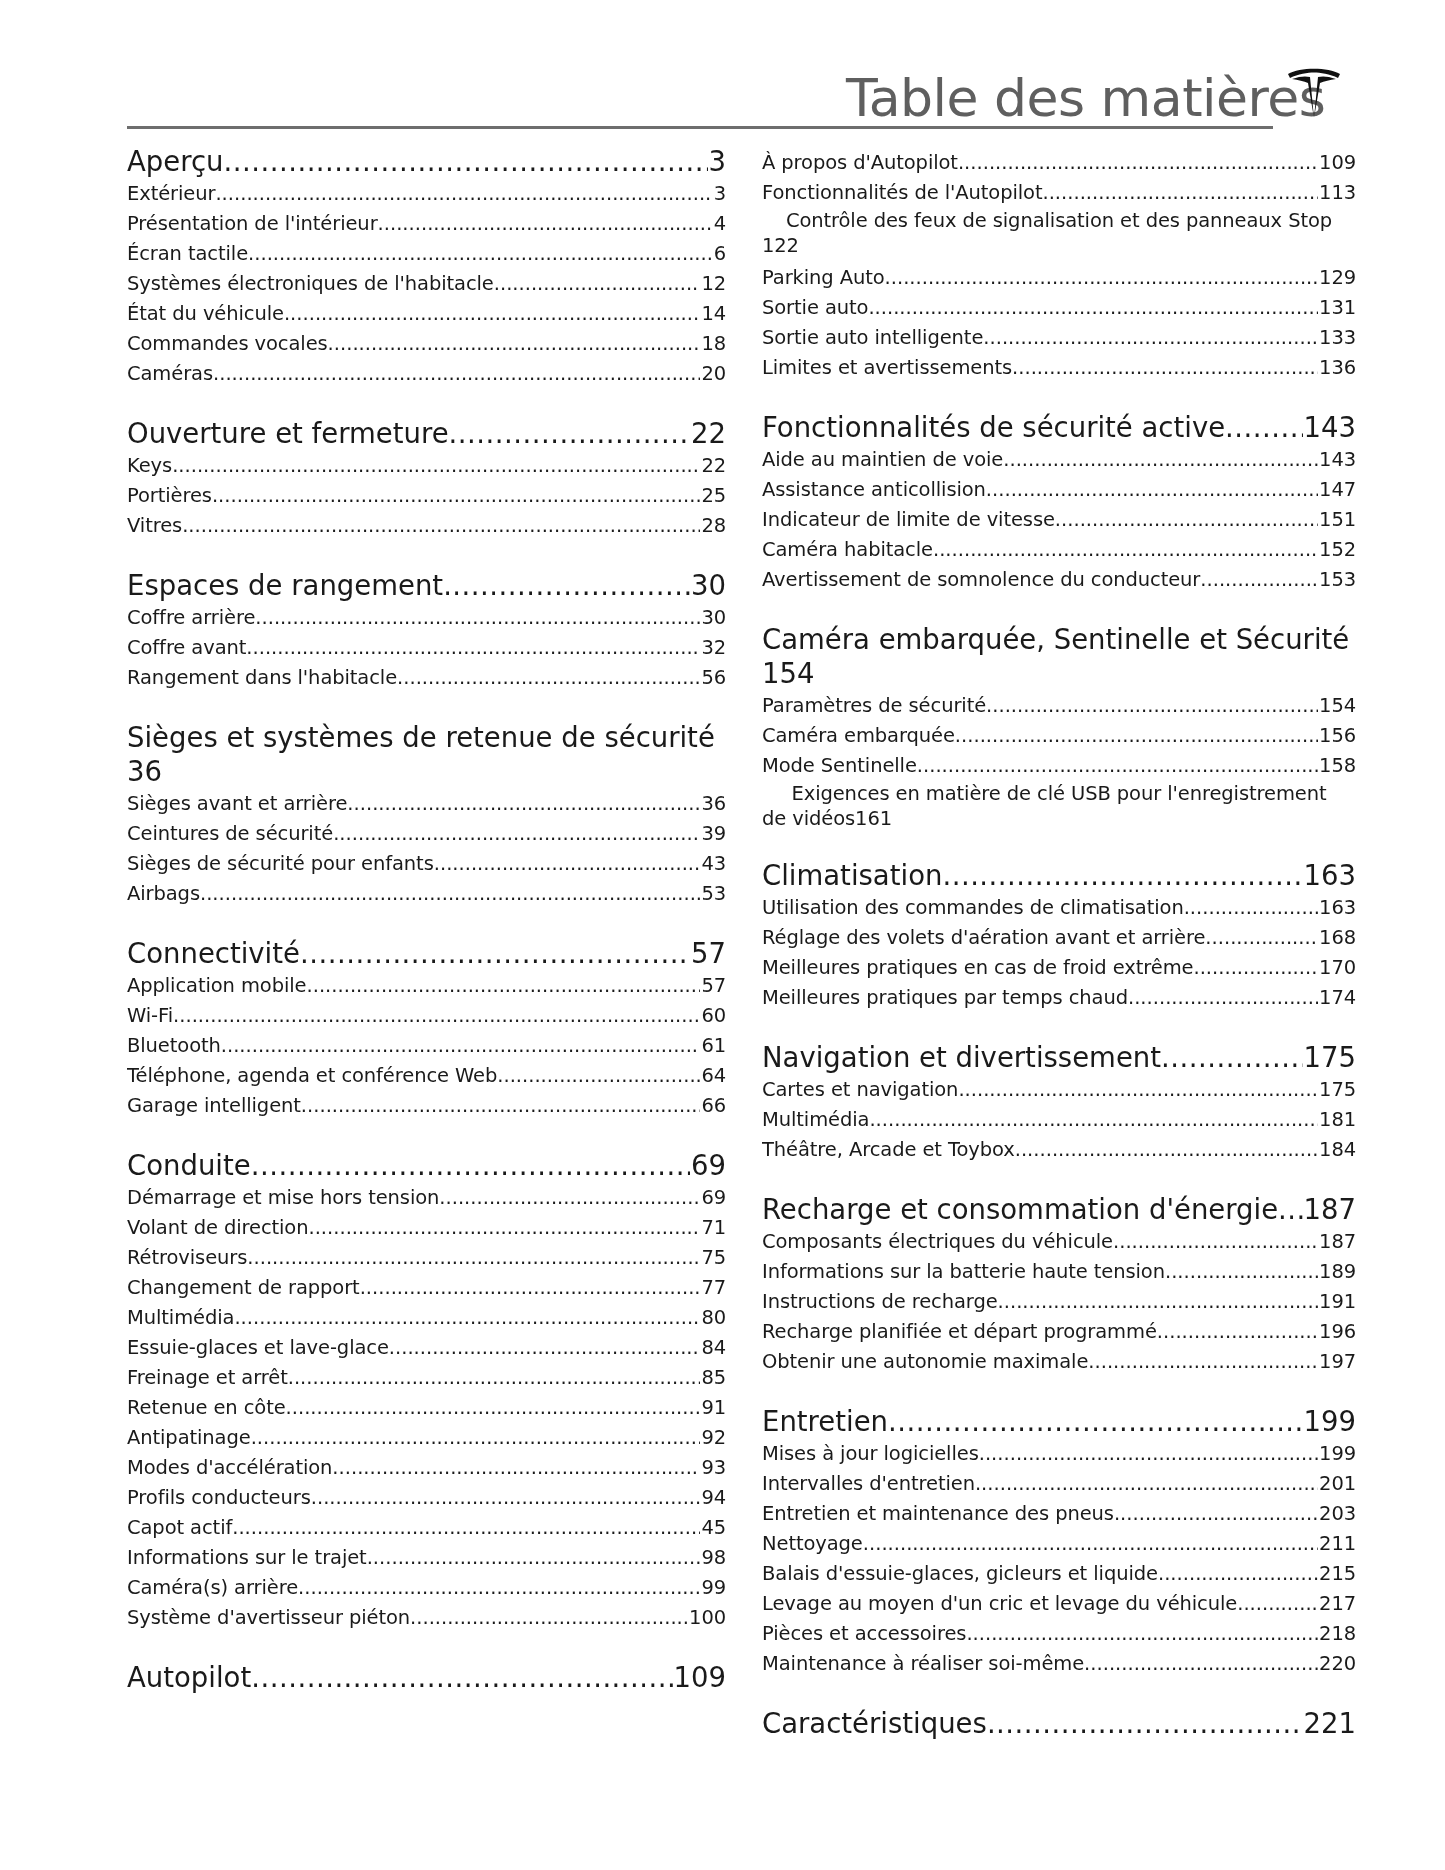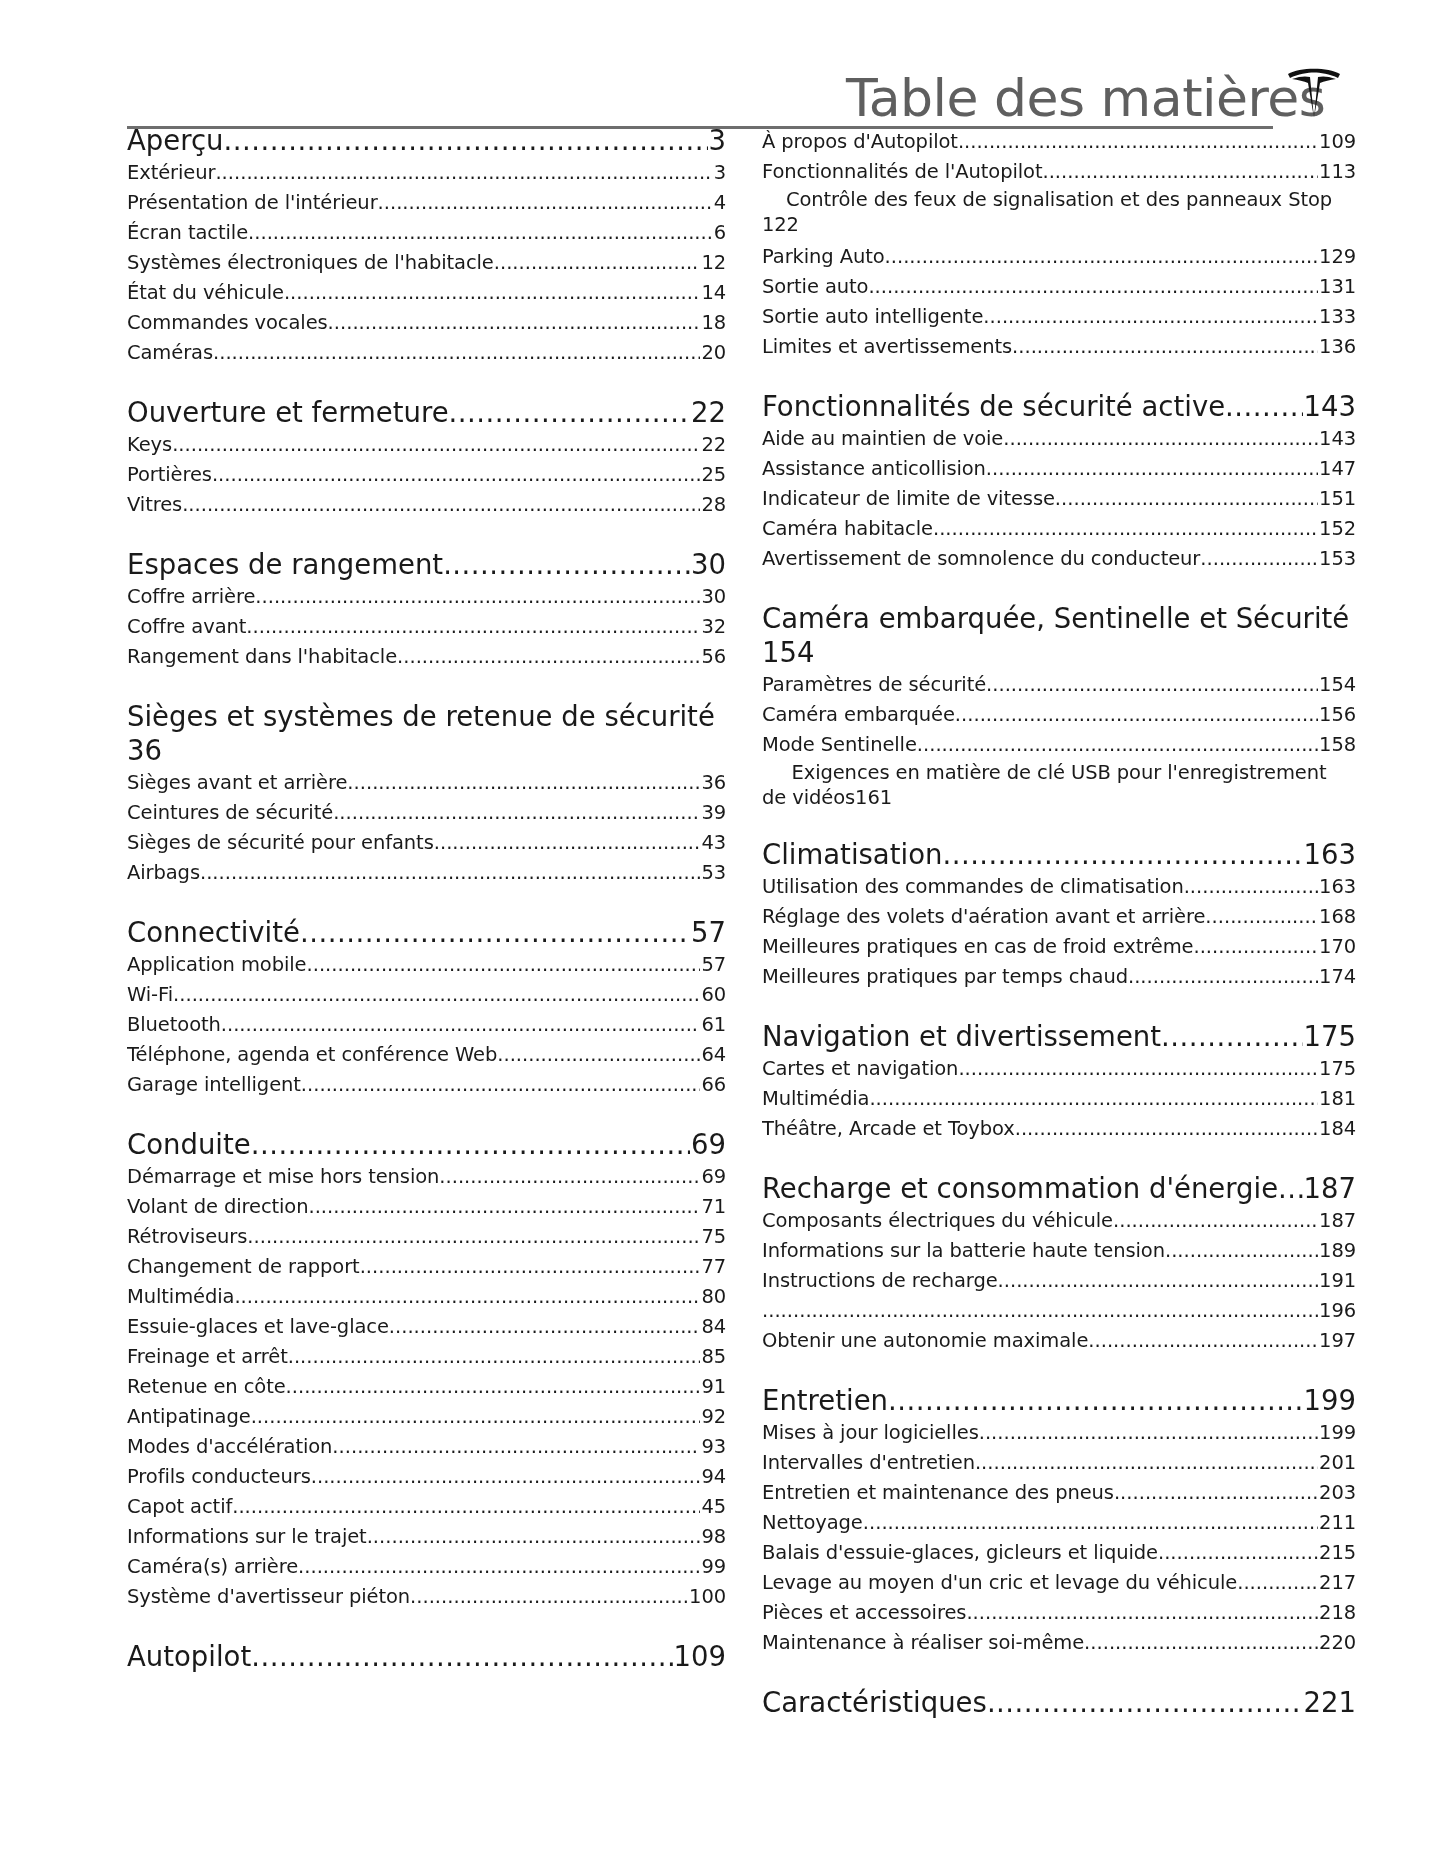--- a/index.html
+++ b/index.html
@@ -2,21 +2,21 @@
 <html><head>
 <meta charset="utf-8">
 <style>
   html, body { margin:0; padding:0; background:#ffffff; }
   body { width:1445px; height:1870px; position:relative; overflow:hidden;
          font-family:"DejaVu Sans", "Liberation Sans", sans-serif; color:#1a1a1a; }
   .page-title { position:absolute; left:846px; top:72px; font-size:52px; line-height:52px;
                 color:#5f5f5f; letter-spacing:-0.5px; font-family:"DejaVu Sans", sans-serif; }
   .logo { position:absolute; left:1286px; top:64px; width:56px; height:56px; }
   .rule { position:absolute; left:127px; top:126px; width:1146px; height:3px; background:#6e6e6e; }
-  .col { position:absolute; top:123px; }
+  .col { position:absolute; top:144px; }
   .col.left { left:127px; width:599px; }
   .col.right { left:762px; width:594px; }
   .section { margin-bottom:27px; }
   .entry { display:flex; align-items:baseline; white-space:nowrap; overflow:hidden; }
   .entry .label { flex:0 0 auto; }
   .entry .dots { flex:1 1 auto; overflow:hidden; color:#1a1a1a; letter-spacing:0; }
   .entry .dots::after { content:"........................................................................................................................................................................................................................................"; }
   .entry .page { flex:0 0 auto; padding-left:1px; }
   .heading { font-size:27.5px; line-height:34px; margin-bottom:1px; }
   .heading .dots::after { letter-spacing:0.5px; }
@@ -459,20 +459,21 @@
         <span class="label">Informations sur la batterie haute tension</span>
         <span class="dots"></span>
         <span class="page">189</span>
       </div>
     <div class="entry sub">
         <span class="label">Instructions de recharge</span>
         <span class="dots"></span>
         <span class="page">191</span>
       </div>
     <div class="entry sub">
+        <span class="label">Recharge planifiée et départ programmé</span>
         <span class="dots"></span>
         <span class="page">196</span>
       </div>
     <div class="entry sub">
         <span class="label">Obtenir une autonomie maximale</span>
         <span class="dots"></span>
         <span class="page">197</span>
       </div>
   </div>
 

